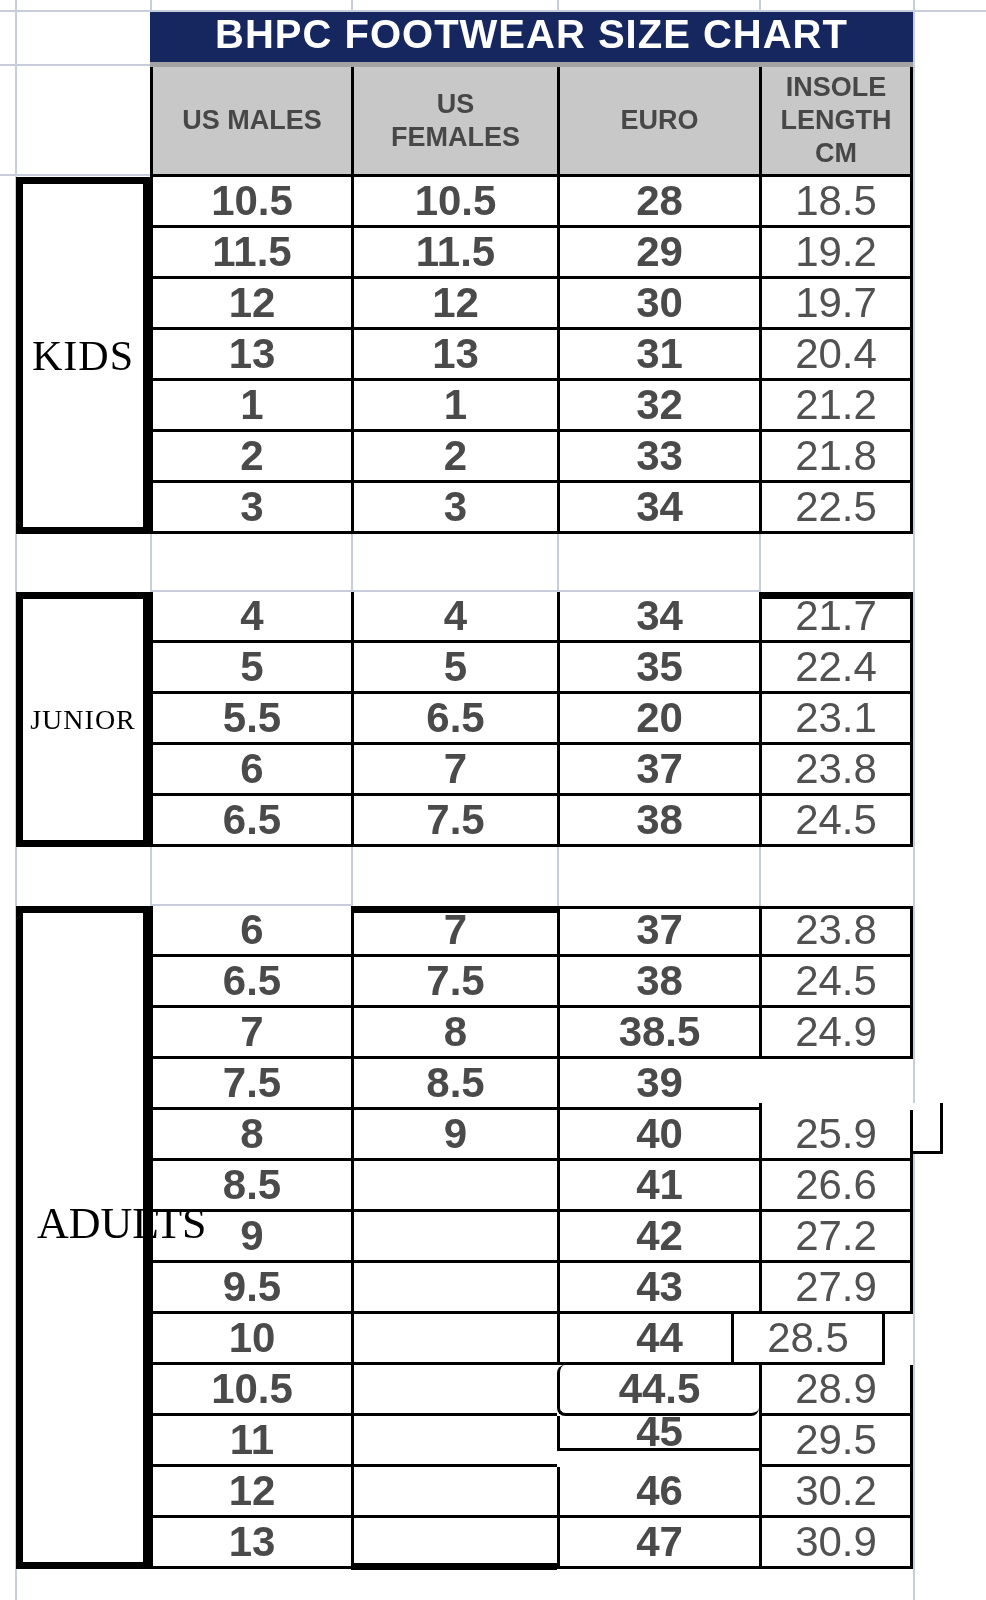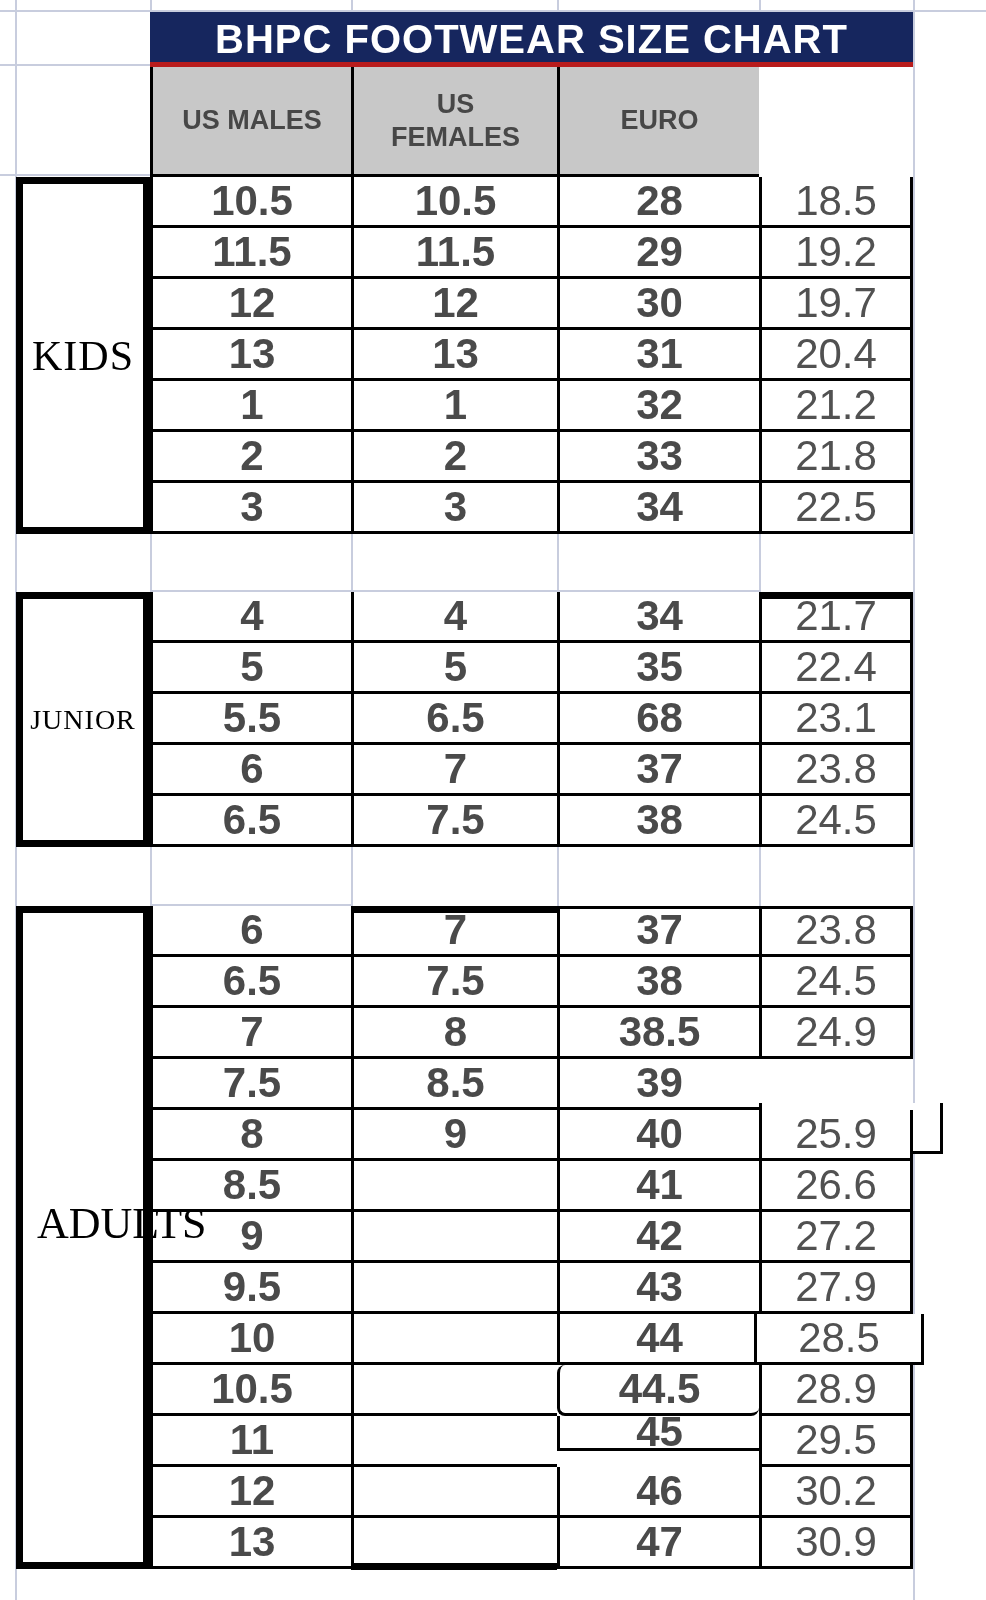--- a/index.html
+++ b/index.html
@@ -3,22 +3,22 @@
 <meta charset="utf-8">
 <title>BHPC Footwear Size Chart</title>
 <style>
   html,body{margin:0;padding:0;background:#fff;}
   .sheet{position:relative;width:986px;height:1600px;background:#fff;overflow:hidden;
          font-family:"Liberation Sans",sans-serif;}
   
   .gline{position:absolute;background:var(--faint,#c8cdde);z-index:0;}
   
   .title-bar{position:absolute;left:150px;top:12px;width:763px;height:55px;box-sizing:border-box;
-       background:var(--title-bg,#16265e);border-bottom:5px solid #b91c1c;
-       display:flex;align-items:flex-end;justify-content:center;z-index:1;}
+       background:var(--title-bg,#16265e);border-bottom:5px solid #a3a3a3;
+       display:flex;align-items:flex-start;justify-content:center;z-index:1;}
   .title-bar span{color:var(--title-text,#fff);font-weight:700;font-size:40px;letter-spacing:1px;white-space:nowrap;}
   
   .hcell{position:absolute;top:67px;height:110px;box-sizing:border-box;background:var(--header-bg,#c8c8c8);
        border-left:3px solid #000;border-bottom:3px solid #000;
        display:flex;align-items:center;justify-content:center;z-index:1;}
   .hcell.last{border-right:3px solid #000;}
   .hcell span{font-weight:700;font-size:27px;color:#474747;text-align:center;line-height:1.22;}
   .hcell span.narrow{max-width:130px;}
   .hcell span.narrow2{max-width:150px;}
   
@@ -51,20 +51,23 @@
   </div>
 
   <div class="hcell" style="left:150px;width:201px;">
     <span>US MALES</span>
   </div>
   <div class="hcell" style="left:351px;width:206px;">
     <span class="narrow">US FEMALES</span>
   </div>
   <div class="hcell" style="left:557px;width:202px;">
     <span>EURO</span>
+  </div>
+  <div class="hcell last" style="left:759px;width:154px;">
+    <span class="narrow2">INSOLE LENGTH CM</span>
   </div>
 
   <div id="table-root">
       <div class="gline" style="left: 15px; top: 0px; width: 2px; height: 1600px;"></div>
       <div class="gline" style="left: 913px; top: 0px; width: 2px; height: 1600px;"></div>
       <div class="gline" style="left: 0px; top: 10px; width: 986px; height: 2px;"></div>
       <div class="gline" style="left: 0px; top: 64px; width: 150px; height: 2px;"></div>
       <div class="gline" style="left: 0px; top: 174px; width: 150px; height: 2px;"></div>
       <div class="gline" style="left: 150px; top: 0px; width: 2px; height: 12px;"></div>
       <div class="gline" style="left: 150px; top: 534px; width: 2px; height: 58px;"></div>
@@ -115,21 +118,21 @@
       <div class="cell" style="left: 150px; top: 592px; width: 201px; height: 51px;">4</div>
       <div class="cell" style="left: 351px; top: 592px; width: 206px; height: 51px;">4</div>
       <div class="cell" style="left: 557px; top: 592px; width: 202px; height: 51px;">34</div>
       <div class="cell insole last" style="left: 759px; top: 592px; width: 154px; height: 51px;">21.7</div>
       <div class="cell" style="left: 150px; top: 643px; width: 201px; height: 51px;">5</div>
       <div class="cell" style="left: 351px; top: 643px; width: 206px; height: 51px;">5</div>
       <div class="cell" style="left: 557px; top: 643px; width: 202px; height: 51px;">35</div>
       <div class="cell insole last" style="left: 759px; top: 643px; width: 154px; height: 51px;">22.4</div>
       <div class="cell" style="left: 150px; top: 694px; width: 201px; height: 51px;">5.5</div>
       <div class="cell" style="left: 351px; top: 694px; width: 206px; height: 51px;">6.5</div>
-      <div class="cell" style="left: 557px; top: 694px; width: 202px; height: 51px;">68</div>
+      <div class="cell" style="left: 557px; top: 694px; width: 202px; height: 51px;">20</div>
       <div class="cell insole last" style="left: 759px; top: 694px; width: 154px; height: 51px;">23.1</div>
       <div class="cell" style="left: 150px; top: 745px; width: 201px; height: 51px;">6</div>
       <div class="cell" style="left: 351px; top: 745px; width: 206px; height: 51px;">7</div>
       <div class="cell" style="left: 557px; top: 745px; width: 202px; height: 51px;">37</div>
       <div class="cell insole last" style="left: 759px; top: 745px; width: 154px; height: 51px;">23.8</div>
       <div class="cell" style="left: 150px; top: 796px; width: 201px; height: 51px;">6.5</div>
       <div class="cell" style="left: 351px; top: 796px; width: 206px; height: 51px;">7.5</div>
       <div class="cell" style="left: 557px; top: 796px; width: 202px; height: 51px;">38</div>
       <div class="cell insole last" style="left: 759px; top: 796px; width: 154px; height: 51px;">24.5</div>
       <div class="group-box g-adults" style="left: 16px; top: 906px; width: 134px; height: 663px;">
@@ -163,21 +166,21 @@
       <div class="cell" style="left: 351px; top: 1212px; width: 206px; height: 51px;"></div>
       <div class="cell" style="left: 557px; top: 1212px; width: 202px; height: 51px;">42</div>
       <div class="cell insole last" style="left: 759px; top: 1212px; width: 154px; height: 51px;">27.2</div>
       <div class="cell" style="left: 150px; top: 1263px; width: 201px; height: 51px;">9.5</div>
       <div class="cell" style="left: 351px; top: 1263px; width: 206px; height: 51px;"></div>
       <div class="cell" style="left: 557px; top: 1263px; width: 202px; height: 51px;">43</div>
       <div class="cell insole last" style="left: 759px; top: 1263px; width: 154px; height: 51px;">27.9</div>
       <div class="cell" style="left: 150px; top: 1314px; width: 201px; height: 51px;">10</div>
       <div class="cell" style="left: 351px; top: 1314px; width: 206px; height: 51px;"></div>
       <div class="cell" style="left: 557px; top: 1314px; width: 202px; height: 51px;">44</div>
-      <div class="cell insole last" style="left: 754px; top: 1314px; width: 170px; height: 51px;">28.5</div>
+      <div class="cell insole last" style="left: 731px; top: 1314px; width: 154px; height: 51px;">28.5</div>
       <div class="cell" style="left: 150px; top: 1365px; width: 201px; height: 51px;">10.5</div>
       <div class="cell" style="left: 351px; top: 1365px; width: 206px; height: 51px;"></div>
       <div class="cell" style="left: 557px; top: 1365px; width: 202px; height: 51px; border-radius: 8px;">44.5</div>
       <div class="cell insole last" style="left: 759px; top: 1365px; width: 154px; height: 51px;">28.9</div>
       <div class="cell" style="left: 150px; top: 1416px; width: 201px; height: 51px;">11</div>
       <div class="cell" style="left: 351px; top: 1416px; width: 206px; height: 51px;"></div>
       <div class="cell" style="left: 557px; top: 1416px; width: 202px; height: 35px;">45</div>
       <div class="cell insole last" style="left: 759px; top: 1416px; width: 154px; height: 51px;">29.5</div>
       <div class="cell" style="left: 150px; top: 1467px; width: 201px; height: 51px;">12</div>
       <div class="cell" style="left: 351px; top: 1467px; width: 206px; height: 51px;"></div>

